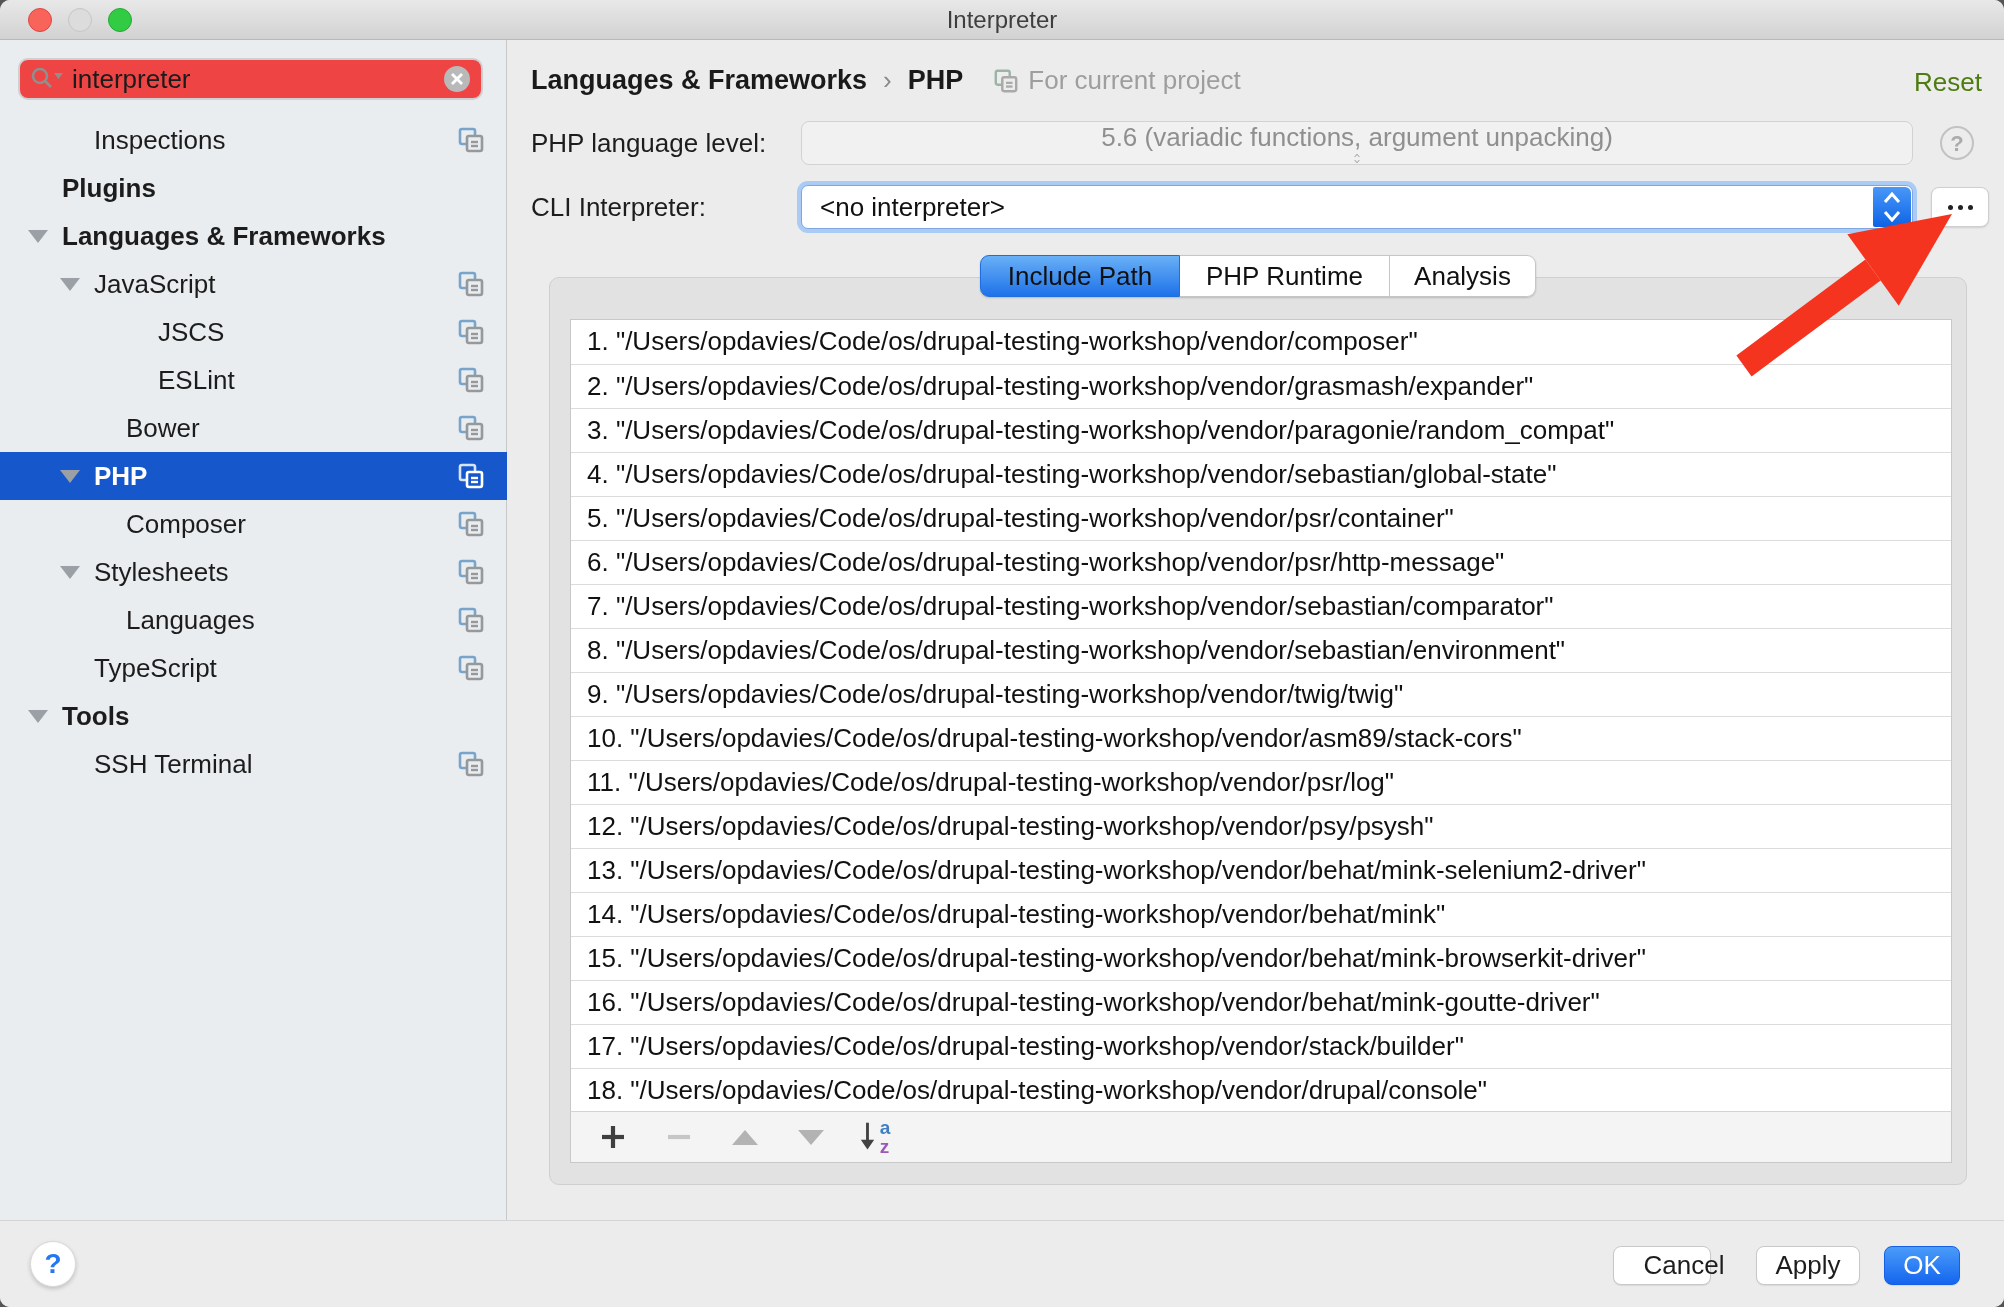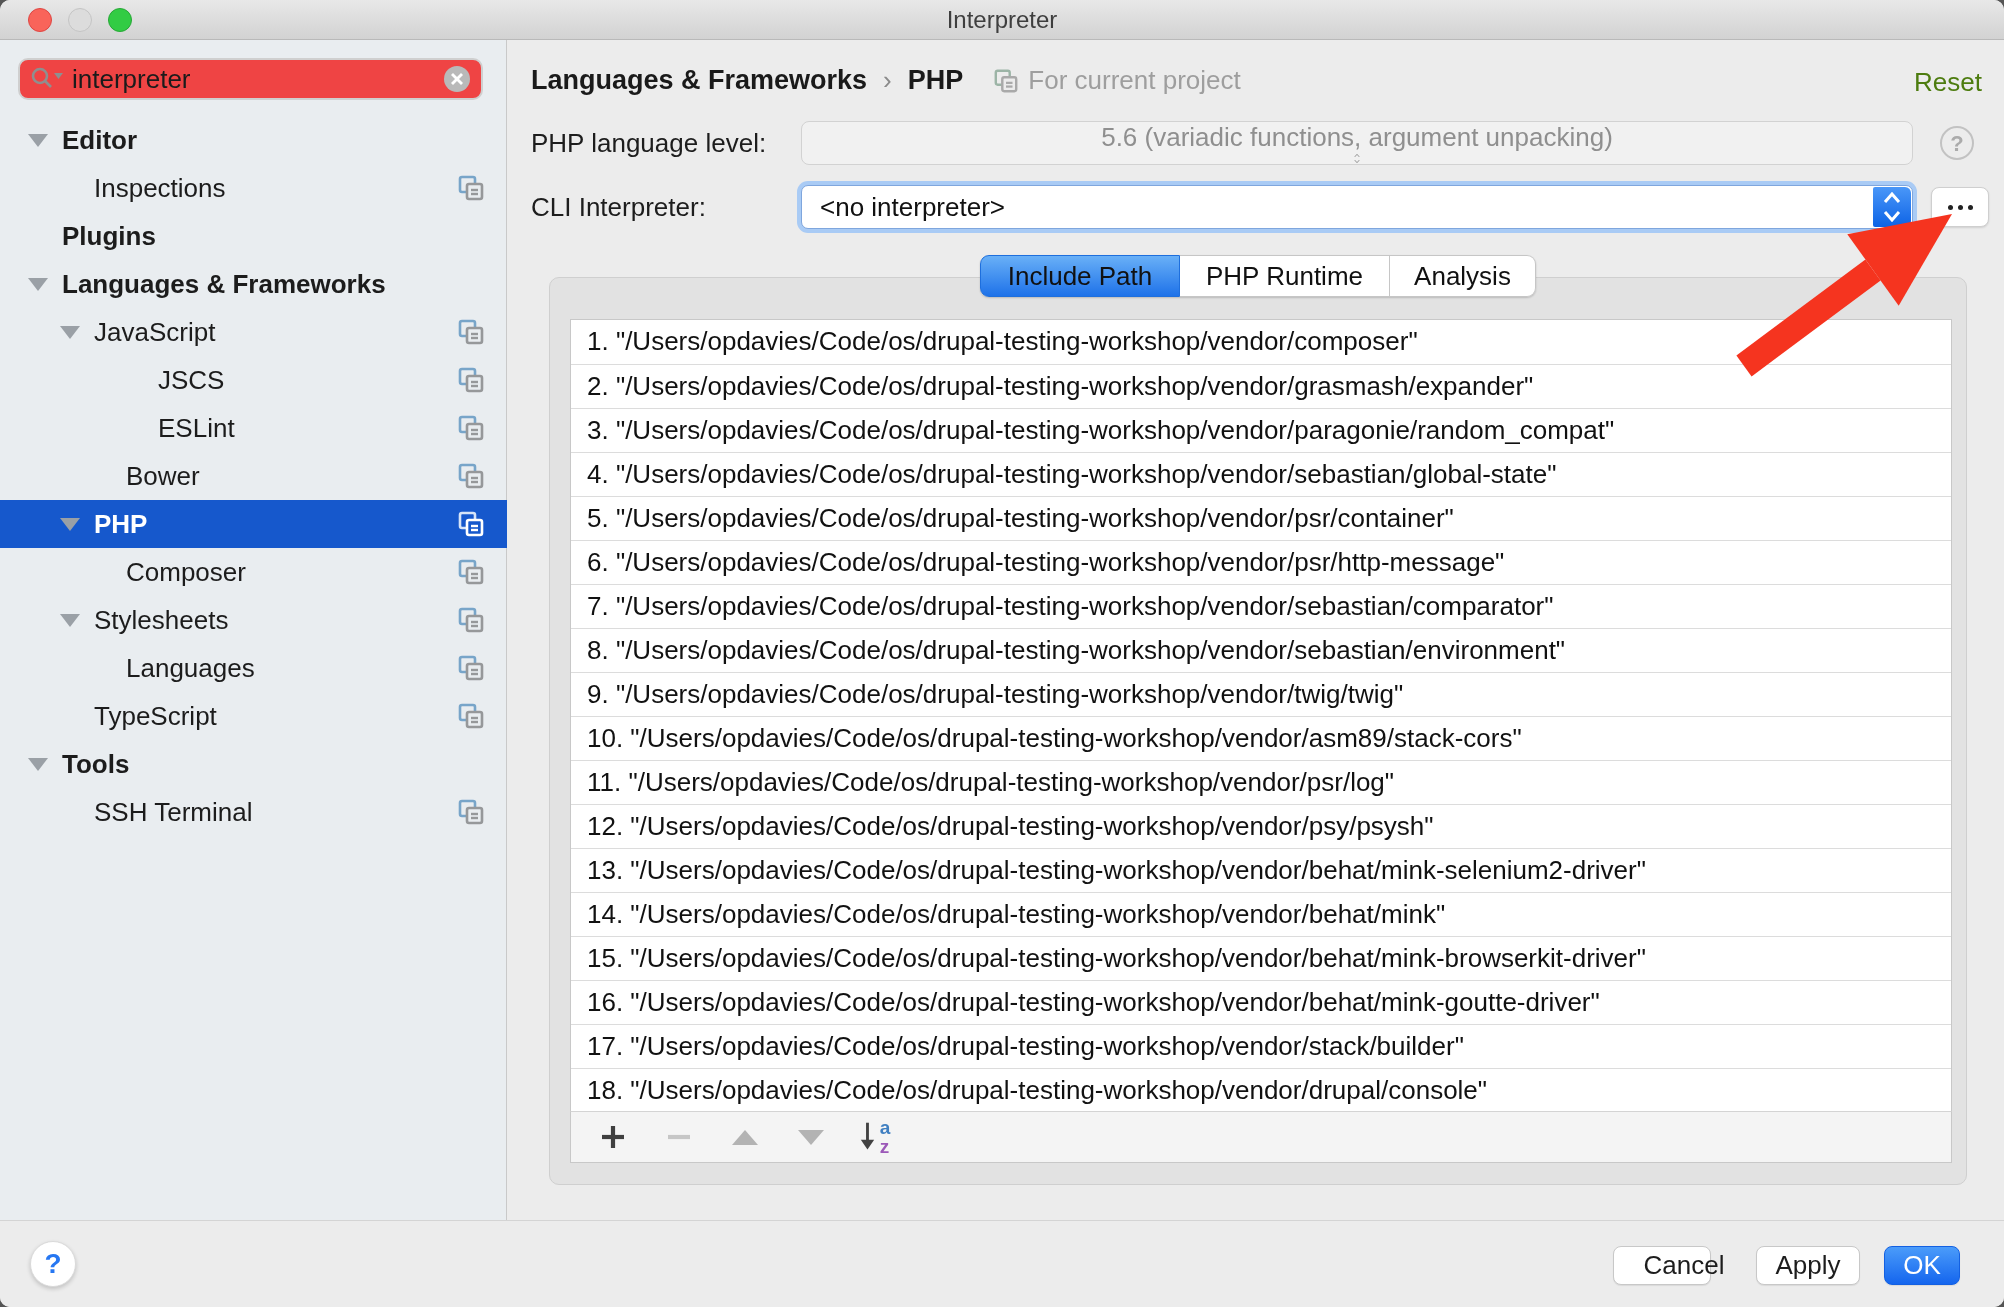--- a/index.html
+++ b/index.html
@@ -139,24 +139,20 @@
         <polygon points="24,7 33,7 28.5,13" fill="#8f8f8f"></polygon>
       </svg>
       <span class="stext">interpreter</span>
       <svg width="28" height="28" viewBox="0 0 28 28">
         <circle cx="14" cy="14" r="13" fill="#b9b9b9"></circle>
         <line x1="9" y1="9" x2="19" y2="19" stroke="#fff" stroke-width="2.8"></line>
         <line x1="19" y1="9" x2="9" y2="19" stroke="#fff" stroke-width="2.8"></line>
       </svg>
     </div>
     <div class="tree">
-        <div class="trow" style="padding-left: 28px;">
-          <span class="tri"></span>
-          <span class="tlabel bold">Editor</span>
-        </div>
         <div class="trow" style="padding-left: 60px;">
           <span class="tri hide"></span>
           <span class="tlabel">Inspections</span>
           <svg class="ticon" viewBox="0 0 28 28">
             <rect class="ic-back" x="3" y="3" width="15" height="15" rx="2"></rect>
             <rect class="ic-front" x="10" y="10" width="15" height="15" rx="2"></rect>
             <line class="ic-line" x1="14" y1="16" x2="21" y2="16"></line>
             <line class="ic-line" x1="14" y1="20" x2="21" y2="20"></line>
           </svg>
         </div>

